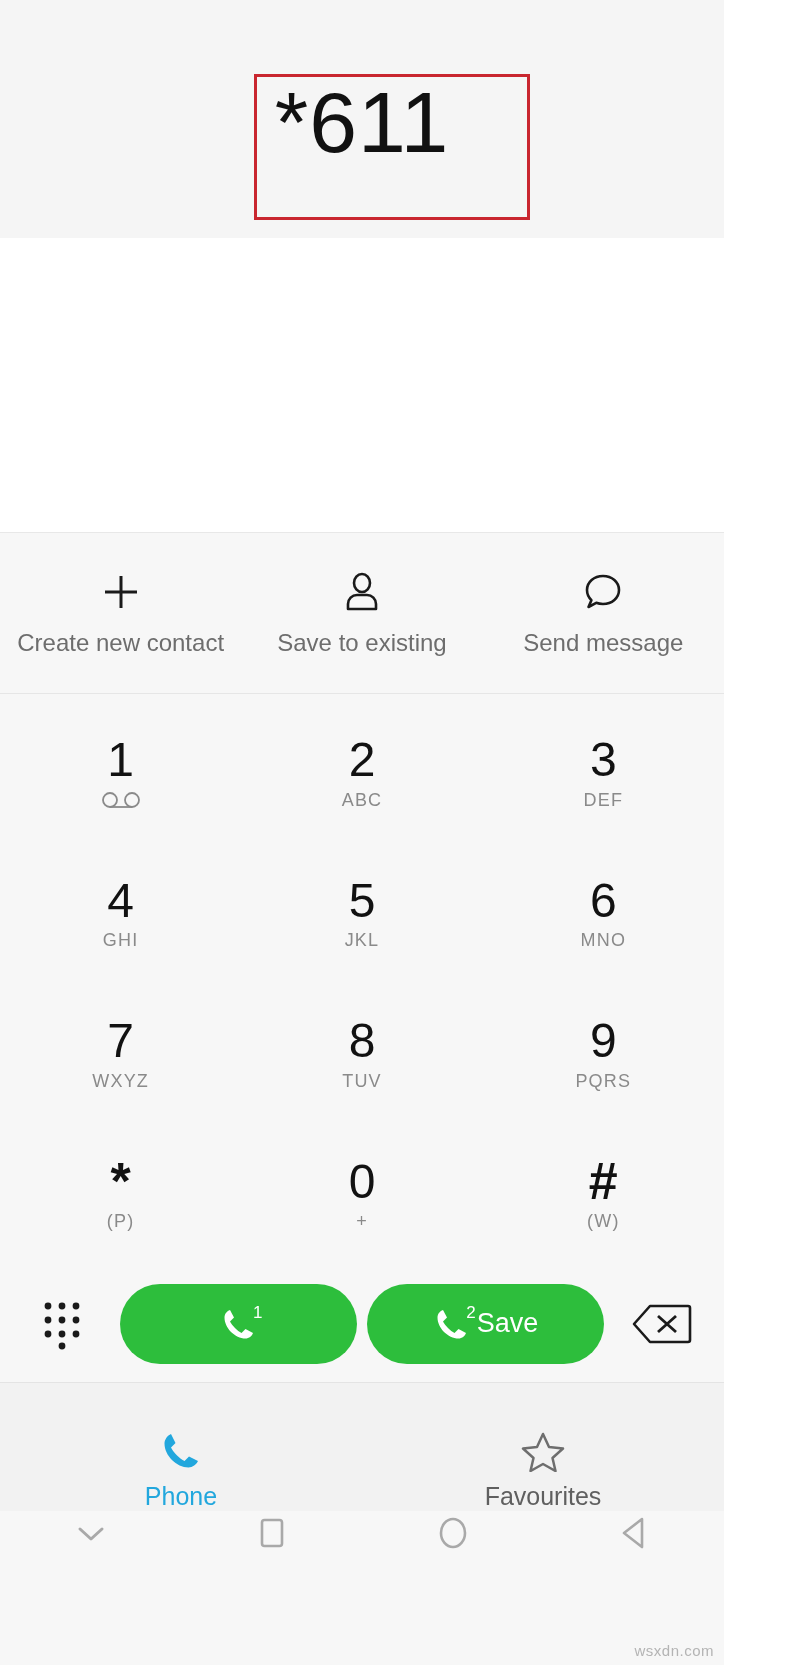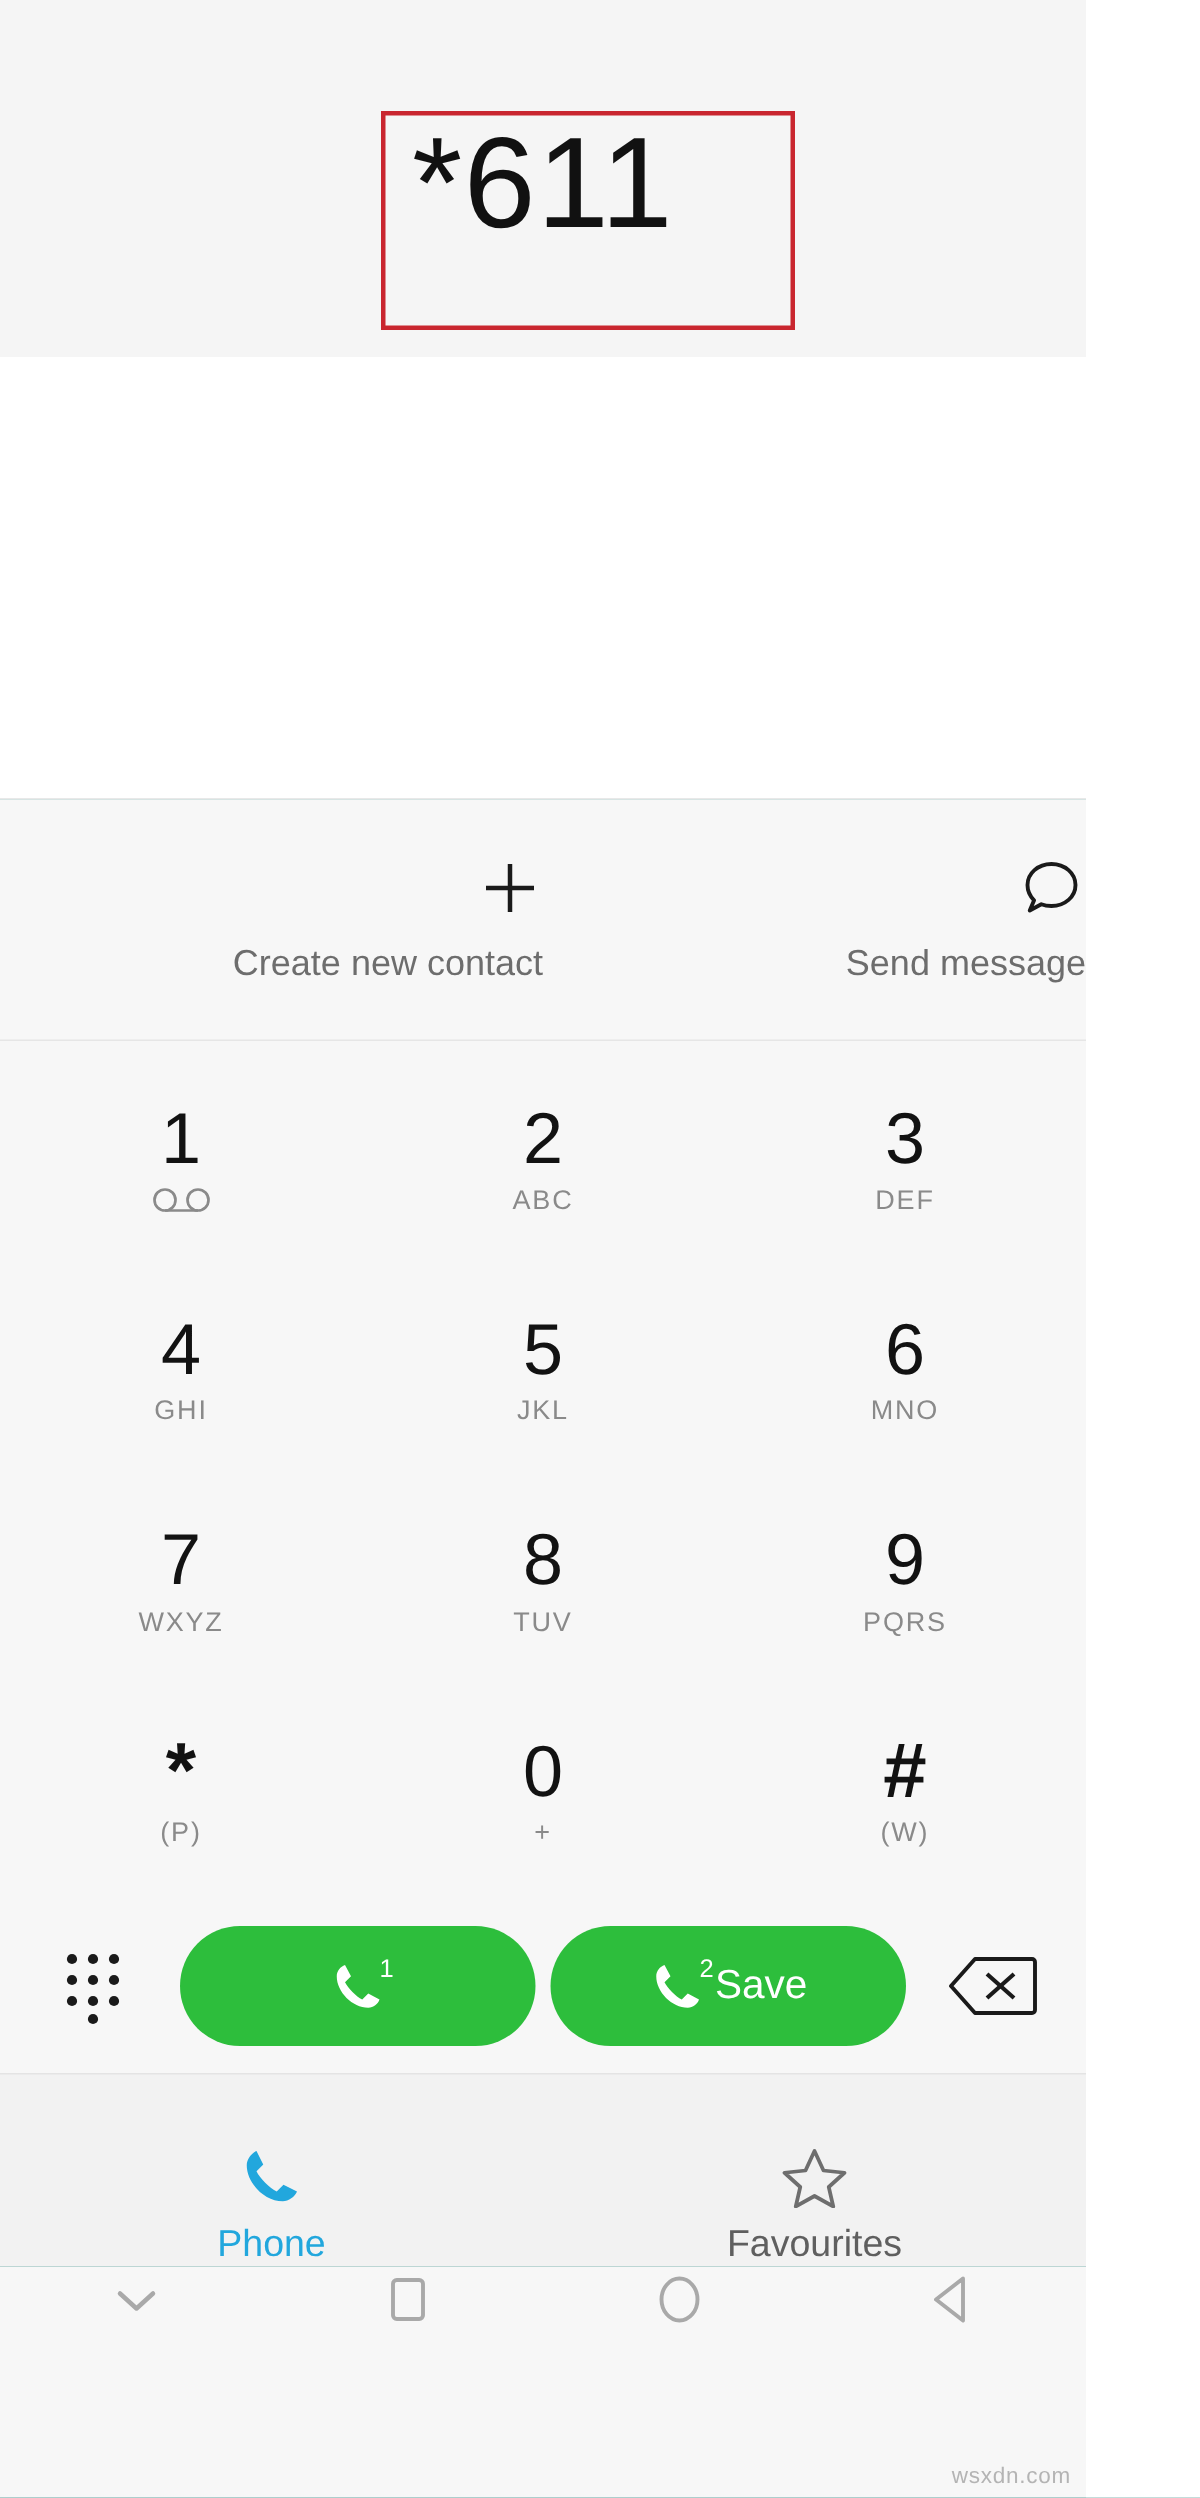--- a/index.html
+++ b/index.html
@@ -13,21 +13,21 @@
     font-family: "Liberation Sans", sans-serif;
     -webkit-font-smoothing: antialiased;
     overflow: hidden;
     position: relative;
   }
   .phone {
     width: 724px;
     height: 1665px;
     display: flex;
     flex-direction: column;
-    background: #0f766e;
+    background: #bef264;
     position: relative;
   }
 
   
   .display-area {
     height: 238px;
     background: #f5f5f5;
     position: relative;
     display: flex;
     align-items: center;
@@ -67,21 +67,21 @@
     flex: 0 0 160px;
     background: #f7f7f7;
     display: flex;
     align-items: center;
     border-bottom: 1px solid #e6e6e6;
   }
   .action-item {
     flex: 1 1 0;
     display: flex;
     flex-direction: column;
-    align-items: flex-end;
+    align-items: center;
     justify-content: center;
     gap: 14px;
   }
   .action-icon {
     height: 46px;
     display: flex;
     align-items: center;
     justify-content: center;
     color: #1a1a1a;
   }
@@ -274,20 +274,29 @@
 
   <div class="actions-row">
     <div class="action-item">
       <span class="action-icon">
         <svg width="44" height="44" viewBox="0 0 44 44" aria-hidden="true">
           <line x1="22" y1="6" x2="22" y2="38" stroke="currentColor" stroke-width="3"></line>
           <line x1="6" y1="22" x2="38" y2="22" stroke="currentColor" stroke-width="3"></line>
         </svg>
       </span>
       <span class="action-label">Create new contact</span>
+    </div>
+    <div class="action-item">
+      <span class="action-icon">
+        <svg width="44" height="44" viewBox="0 0 44 44" aria-hidden="true">
+          <ellipse cx="22" cy="13" rx="8" ry="9" fill="none" stroke="currentColor" stroke-width="2.6"></ellipse>
+          <path d="M8 39 v-5 a9 9 0 0 1 9 -9 h10 a9 9 0 0 1 9 9 v5 z" fill="none" stroke="currentColor" stroke-width="2.6" stroke-linejoin="round"></path>
+        </svg>
+      </span>
+      <span class="action-label">Save to existing</span>
     </div>
     <div class="action-item">
       <span class="action-icon">
         <svg width="46" height="46" viewBox="0 0 46 46" aria-hidden="true">
           <path d="M23 7 C32 7 39 13.2 39 21 C39 28.8 32 35 23 35 C20.5 35 18.2 34.6 16.2 33.8 L8.5 38 L11.4 31.2 C8.7 28.5 7 25 7 21 C7 13.2 14 7 23 7 Z" fill="none" stroke="currentColor" stroke-width="2.6" stroke-linejoin="round"></path>
         </svg>
       </span>
       <span class="action-label">Send message</span>
     </div>
   </div>

